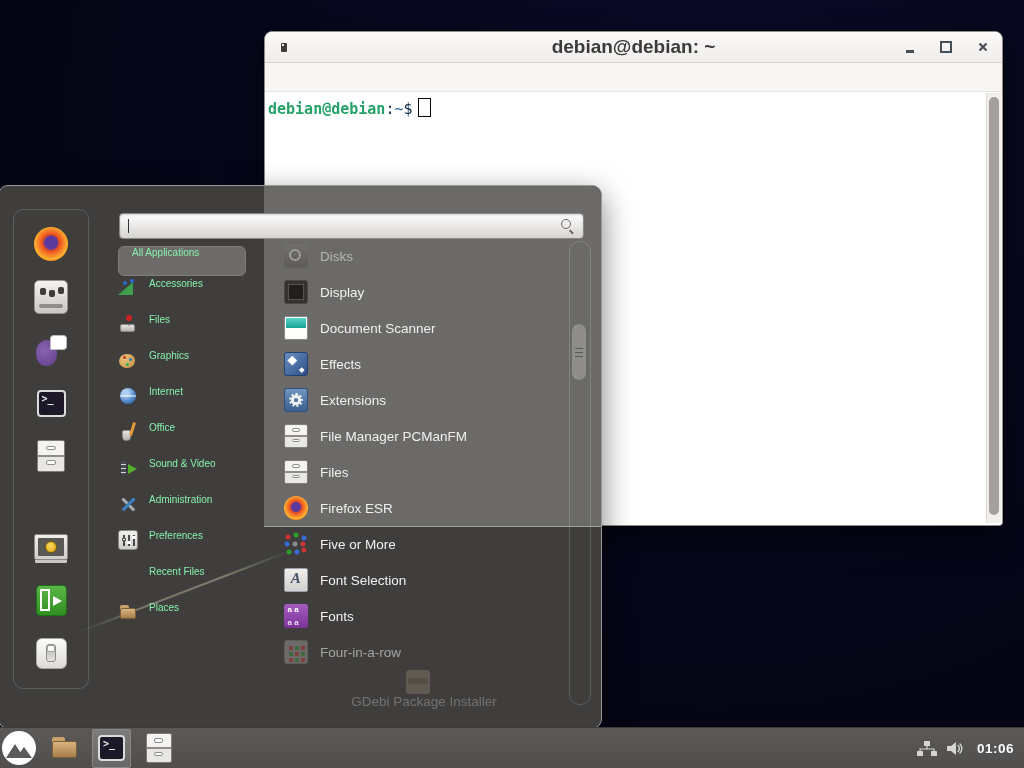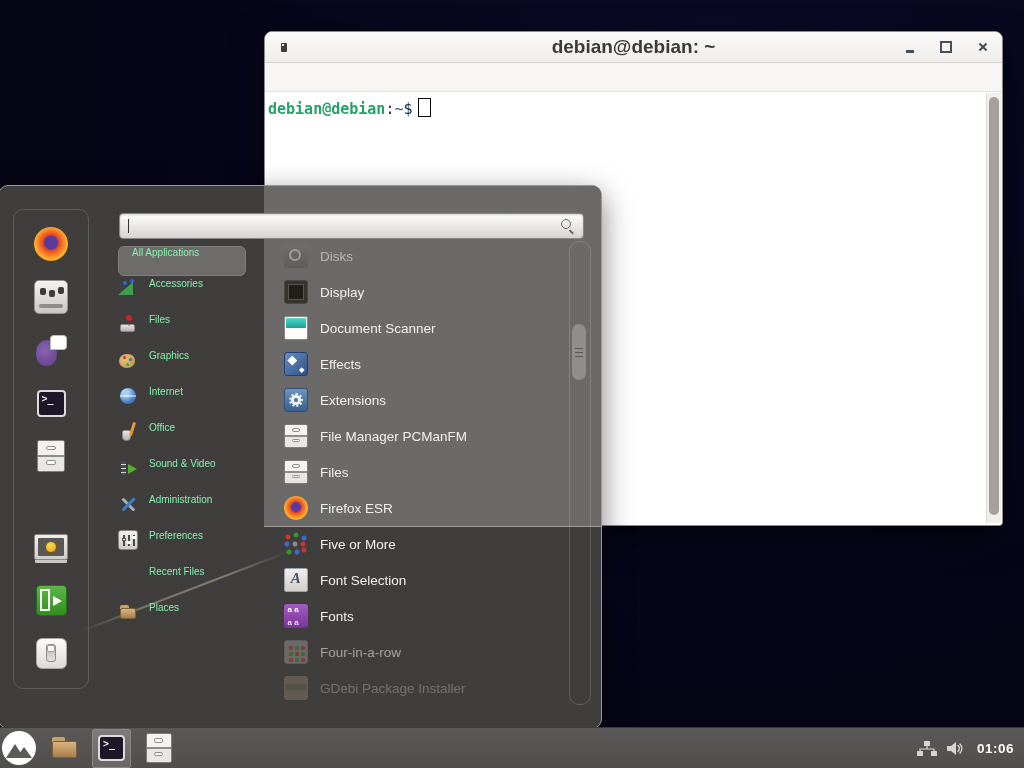--- a/index.html
+++ b/index.html
@@ -71,21 +71,21 @@
   .cat-list{position:absolute;left:119px;top:60px;width:160px;}
   .cat-row{display:flex;align-items:flex-start;height:36px;color:#86efac;font-size:10px;}
   .cat-row .ic{width:20px;height:20px;margin-right:11px;}
   .cat-row.selected{height:30px;width:128px;margin-bottom:2px;background:#6e6c6a;
     border:1px solid #807e7c;border-radius:6px;padding-left:13px;box-sizing:border-box;}
   .cat-row.indent{padding-left:31px;}
   .app-list{position:absolute;left:285px;top:52px;width:280px;}
   .app-row{display:flex;align-items:center;height:36px;color:#f1f0ef;font-size:13.5px;}
   .app-row .ic{width:24px;height:24px;margin-right:12px;}
   .app-row.dim{opacity:.55;}
-  .app-row.fading{opacity:.28;}
+  .app-row.fading{opacity:.28;flex-direction:column;}
   .menu-scroll-track{position:absolute;left:570px;top:55px;width:20px;height:462px;
     border:1px solid rgba(255,255,255,.16);border-radius:10px;}
   .menu-scroll-thumb{position:absolute;left:2px;top:82px;width:14px;height:56px;
     background:#8f8e8c;border-radius:7px;}
   .menu-scroll-thumb::before{content:"";position:absolute;left:3px;top:50%;width:8px;height:1px;
     background:#5a5a58;box-shadow:0 -4px 0 #5a5a58, 0 4px 0 #5a5a58;}
 
   
   .taskbar{left:0;top:727px;width:1024px;height:41px;z-index:3;
     background:linear-gradient(#5b5957,#514f4d);border-top:1px solid #3c3a38;

